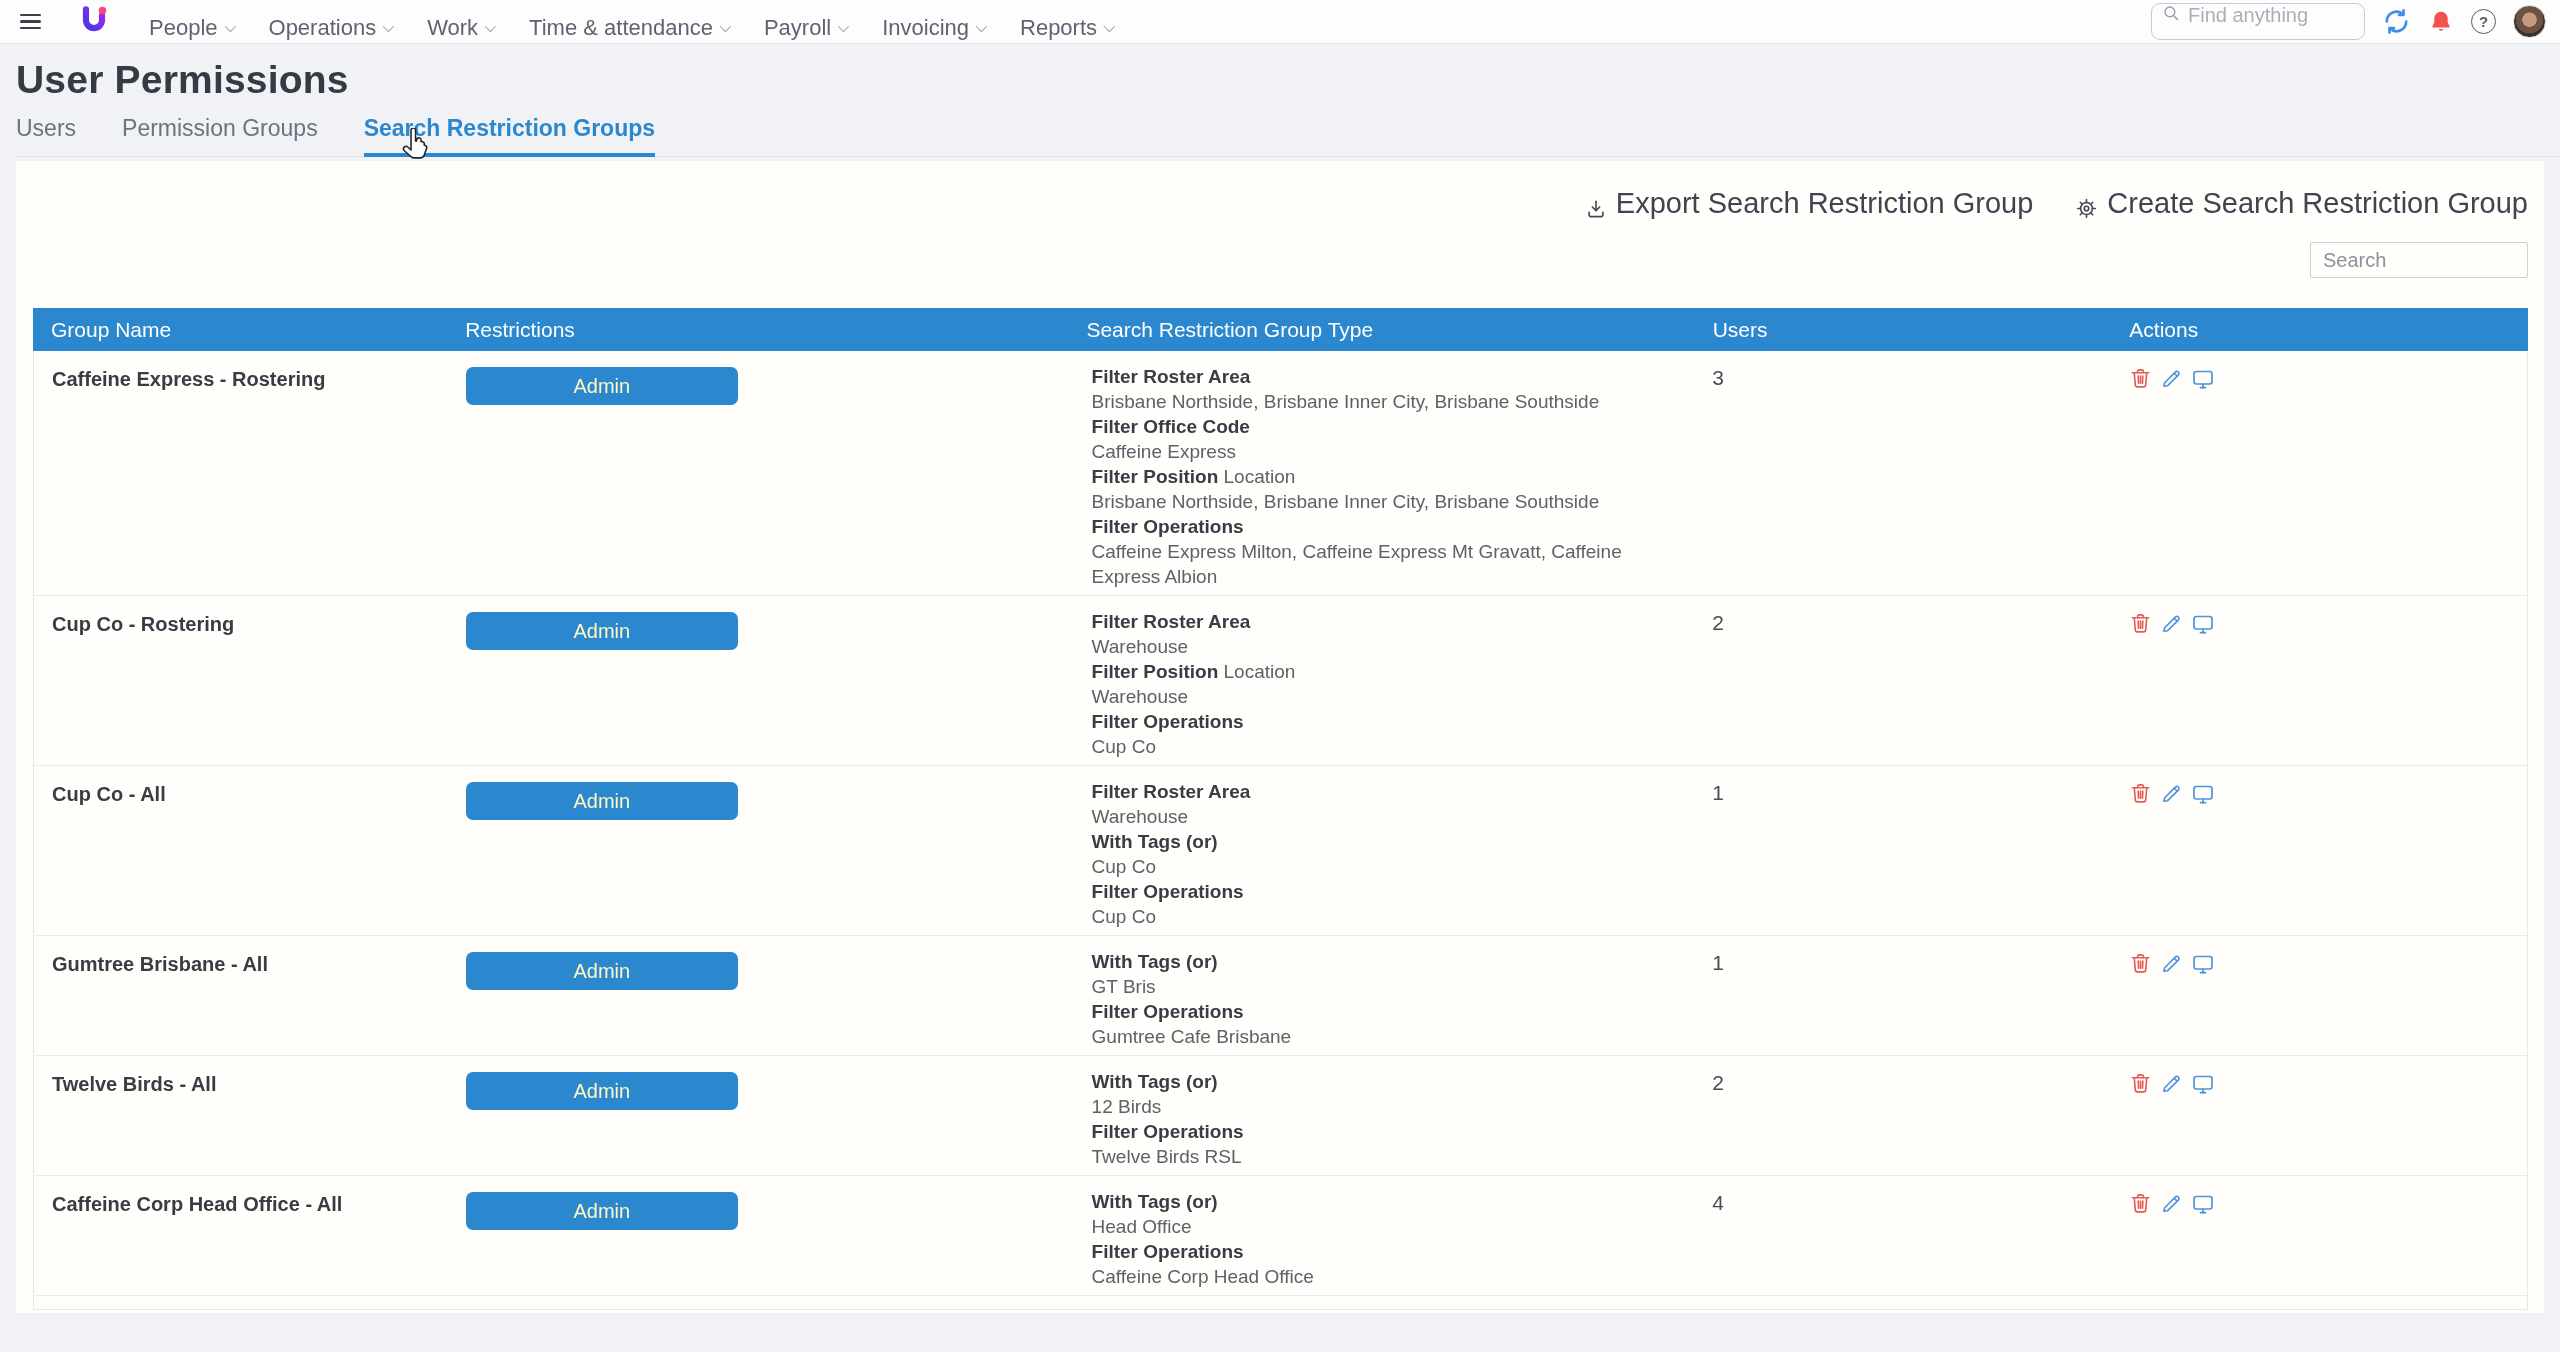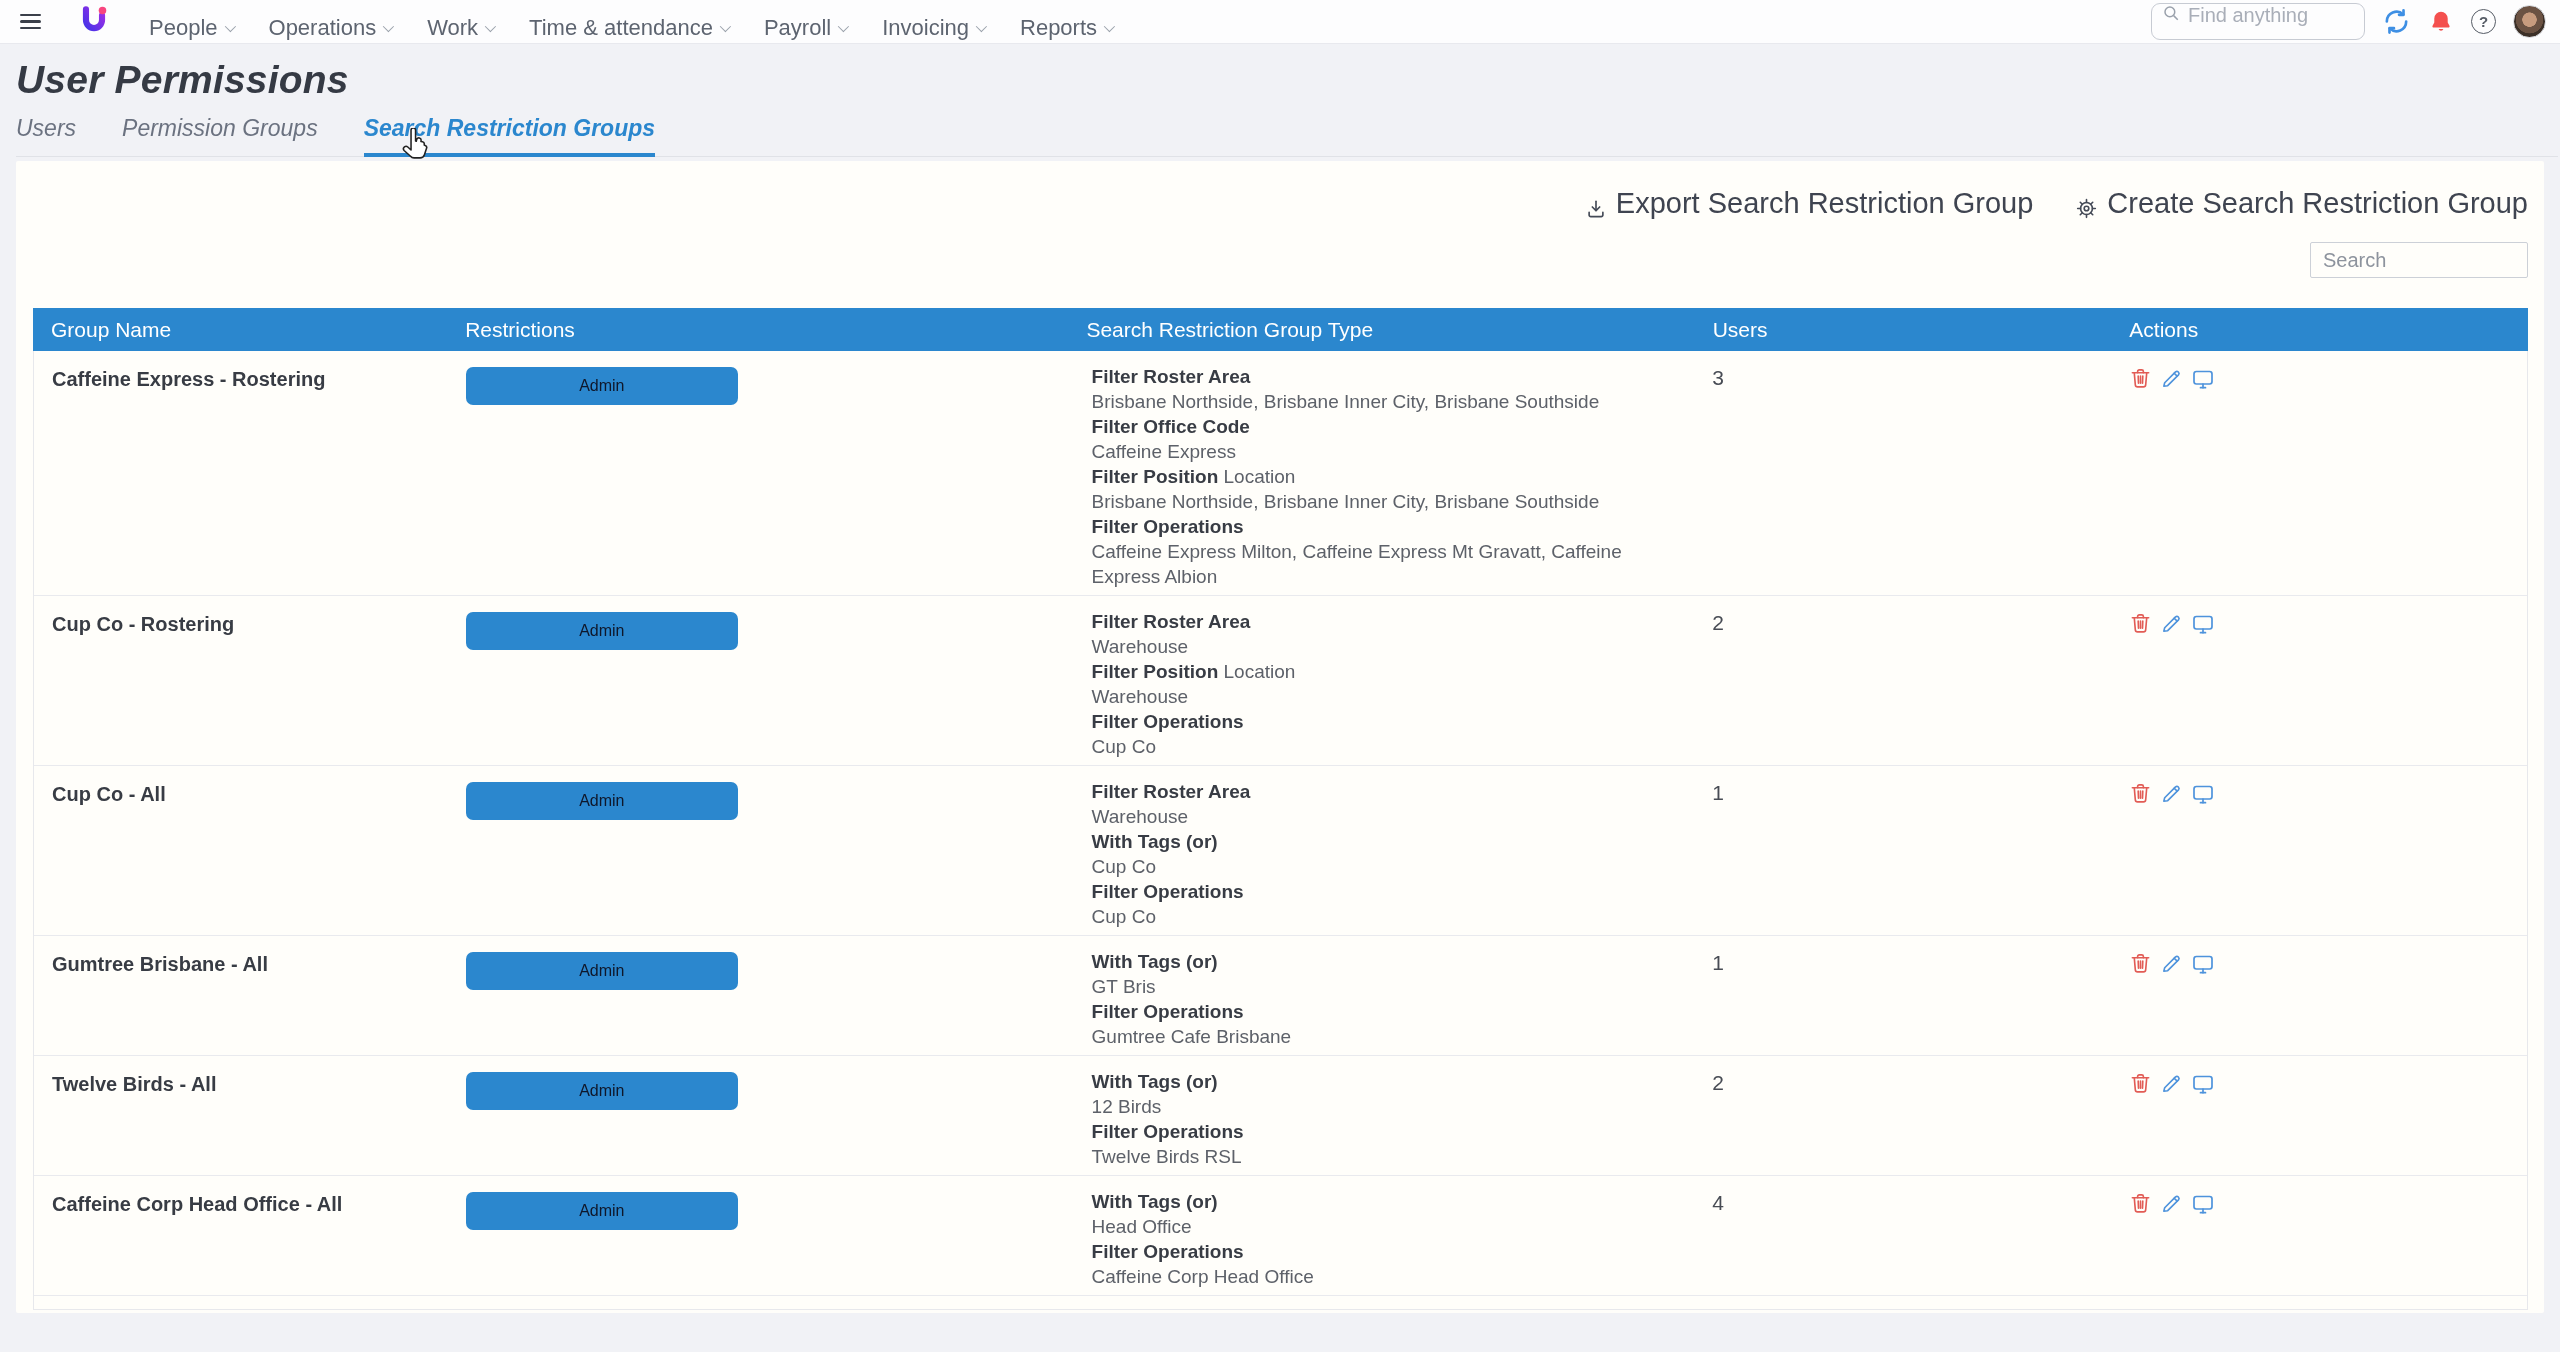--- a/index.html
+++ b/index.html
@@ -37,21 +37,21 @@
     width: 25px; height: 25px; border: 1.7px solid #565c66; border-radius: 50%;
     display: flex; align-items: center; justify-content: center;
     font-size: 15px; color: #565c66; font-weight: bold;
   }
   .avatar {
     width: 33px; height: 33px; border-radius: 50%; cursor: pointer;
     background: radial-gradient(circle at 50% 44%, #c79b7e 0 30%, #6b5243 32% 58%, #3c3028 60% 100%);
     border: 1px solid #d7d9de;
   }
   
-  .page-head { padding: 14px 2px 0 16px; font-style: italic; }
+  .page-head { padding: 14px 2px 0 16px; }
   h1 { font-size: 39px; font-weight: 700; color: #353a44; letter-spacing: 0.2px; }
   .tabs { display: flex; gap: 46px; margin-top: 13px; padding: 0 0 0 0; border-bottom: 1px solid #e0e2e7; }
   .tab { font-size: 23px; color: #6b7280; padding-bottom: 14px; cursor: pointer; position: relative; white-space: nowrap; }
   .tab.active { color: #2b87ce; font-weight: 600; }
   .tab.active::after { content: ""; position: absolute; left: 0; right: 0; bottom: -1px; height: 4px; background: #2b87ce; }
   
   .card {
     margin: 4px 16px 0 16px; background: #fffefa; height: 1152px;
     border-radius: 2px; position: relative;
   }
@@ -66,22 +66,22 @@
   .tbl-search::placeholder { color: #8d939d; }
   
   .tbl { margin: 30px 16px 0 17px; border: 1px solid #e7e8ec; border-top: none; }
   .thead { display: flex; background: #2b87ce; color: #ffffff; height: 43px; align-items: center; font-size: 21px; margin: 0 -1px; }
   .th { padding-left: 18px; white-space: nowrap; }
   .c1 { width: 16.6%; } .c2 { width: 25.1%; } .c3 { width: 24.9%; } .c4 { width: 16.7%; } .c5 { width: 16.7%; }
   .trow { display: flex; border-bottom: 1px solid #e9eaee; }
   .td { padding: 13px 18px 6px 18px; }
   .gname { font-weight: 700; font-size: 20px; color: #383c44; display: inline-block; padding-top: 4px; }
   .type-badge {
-    width: 272px; height: 38px; margin-top: 3px; background: #2b87ce; color: #0f172a;
-    border: none; border-radius: 7px; font-size: 16px; cursor: pointer;
+    width: 272px; height: 38px; margin-top: 3px; background: #2b87ce; color: #fef9c3;
+    border: none; border-radius: 7px; font-size: 20px; cursor: pointer;
     font-family: "Liberation Sans", sans-serif;
   }
   .r-label { font-weight: 700; color: #383c44; font-size: 19px; line-height: 25px; }
   .r-suffix { font-weight: 400; color: #5d6169; }
   .r-value { font-weight: 400; color: #5d6169; font-size: 19px; line-height: 25px; }
   .users-num { font-size: 21px; color: #484c54; display: inline-block; padding-top: 2px; }
   .actions-cell { display: flex; gap: 8px; padding-top: 16px; }
   .act-btn { background: none; border: none; cursor: pointer; padding: 0; display: flex; }
   .tfoot-strip { height: 13px; }
   

